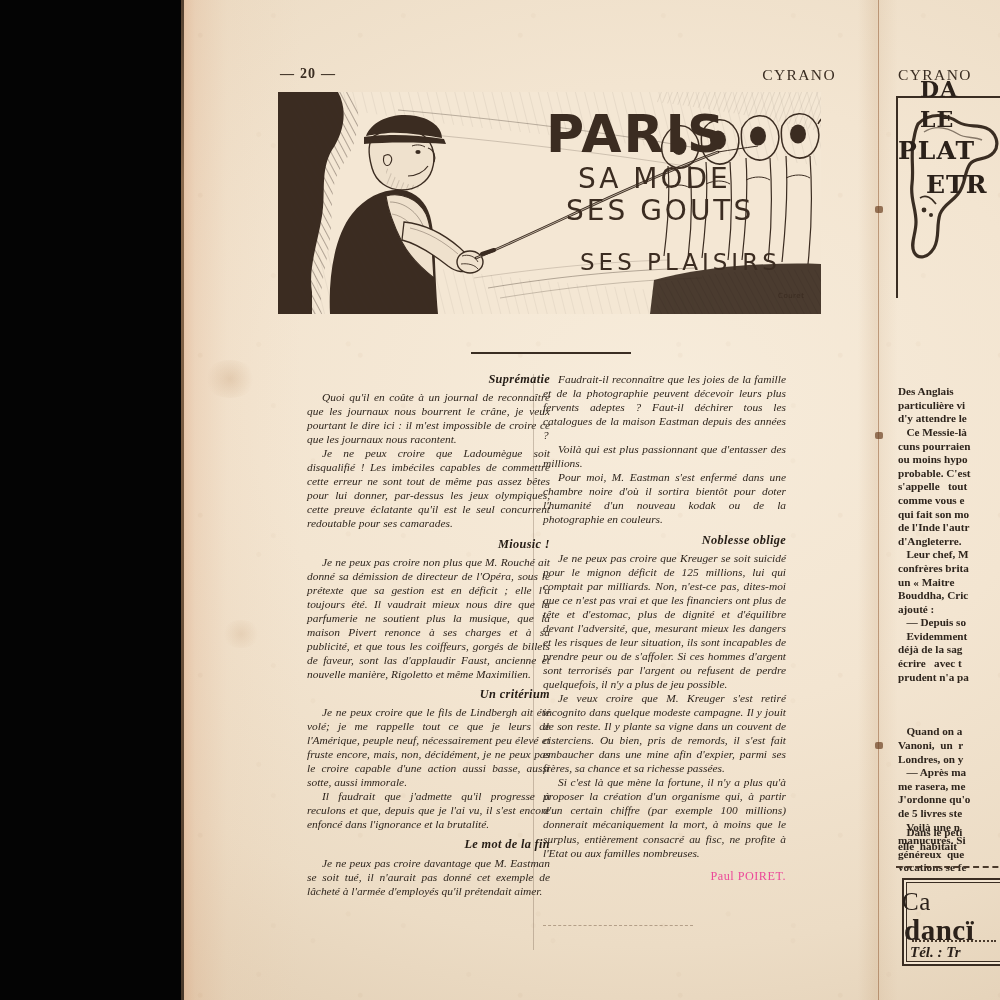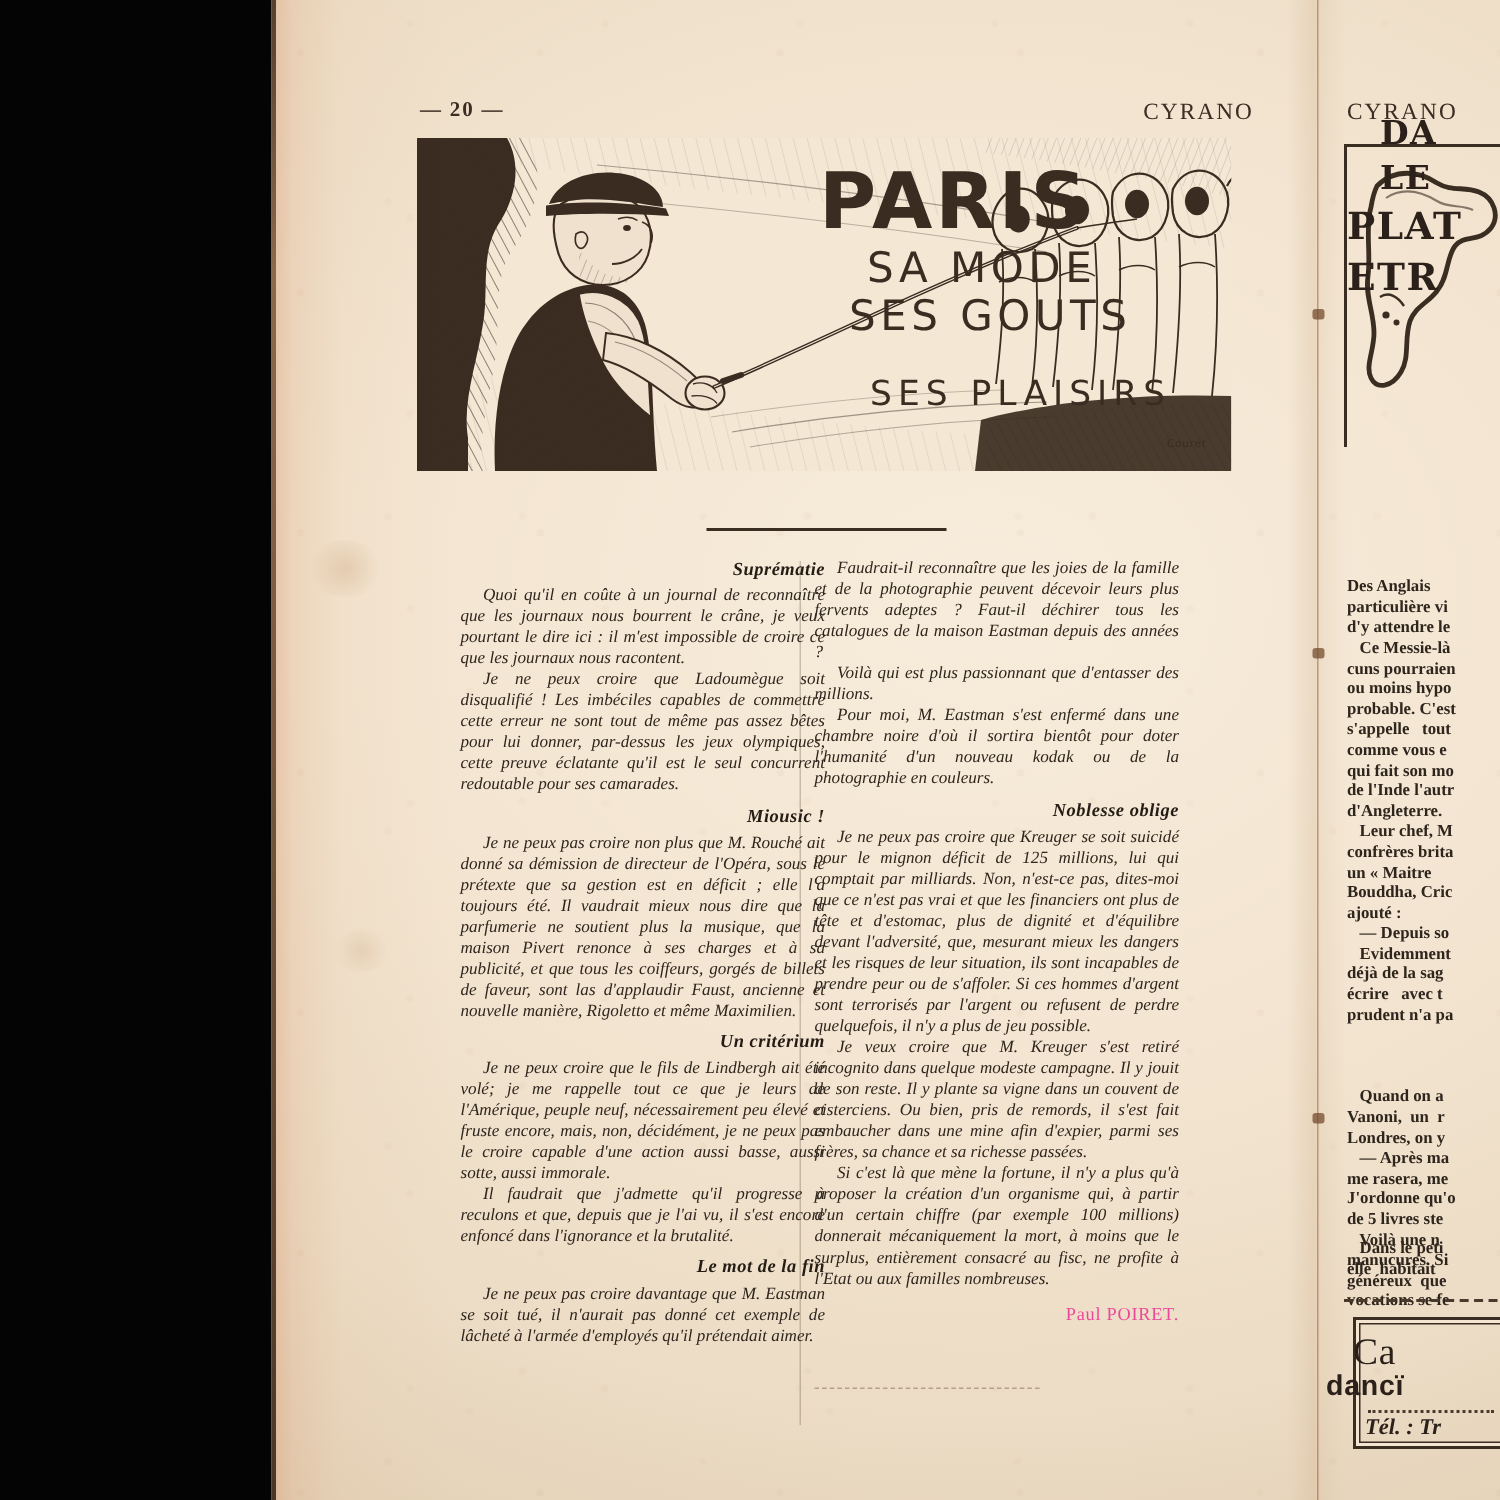--- a/index.html
+++ b/index.html
@@ -225,21 +225,21 @@
     left: 36px;
     font-family: "DejaVu Serif", "Liberation Serif", serif;
     font-weight: 700;
     color: #2b211a;
     letter-spacing: 1px;
     white-space: nowrap;
   }
   #adl1 { top: 76px;  font-size: 22px; }
   #adl2 { top: 106px; font-size: 22px; }
   #adl3 { left: 14px; top: 136px; font-size: 25px; }
-  #adl4 { left: 14px; top: 170px; font-size: 25px; }
+  #adl4 { left: 14px; top: 170px; font-size: 25px; padding-left: 28px; }
 
   #right-body {
     position: absolute;
     left: 14px; top: 358px;
     width: 110px;
     font-family: "Liberation Serif", "DejaVu Serif", serif;
     font-size: 11.2px;
     line-height: 13.6px;
     font-weight: 700;
     color: #2e251d;
@@ -276,24 +276,24 @@
     position: absolute;
     left: 18px; top: 888px;
     font-family: "Liberation Serif", serif;
     font-weight: 400;
     font-size: 25px;
     color: #2b211a;
     letter-spacing: .5px;
   }
   #rb2 {
     position: absolute;
-    left: 0; top: 914px;
-    font-family: Liberation Sans, sans-serif;
-    font-weight: 700;
-    font-size: 19px;
+    left: 20px; top: 914px;
+    font-family: Liberation Serif, serif;
+    font-weight: 700;
+    font-size: 29px;
     color: #2b211a;
     letter-spacing: .5px;
   }
   #rb-rule {
     position: absolute;
     left: 28px; top: 940px;
     width: 84px; height: 2px;
     border-top: 2px dotted #4a3a2c;
   }
   #rb3 {

